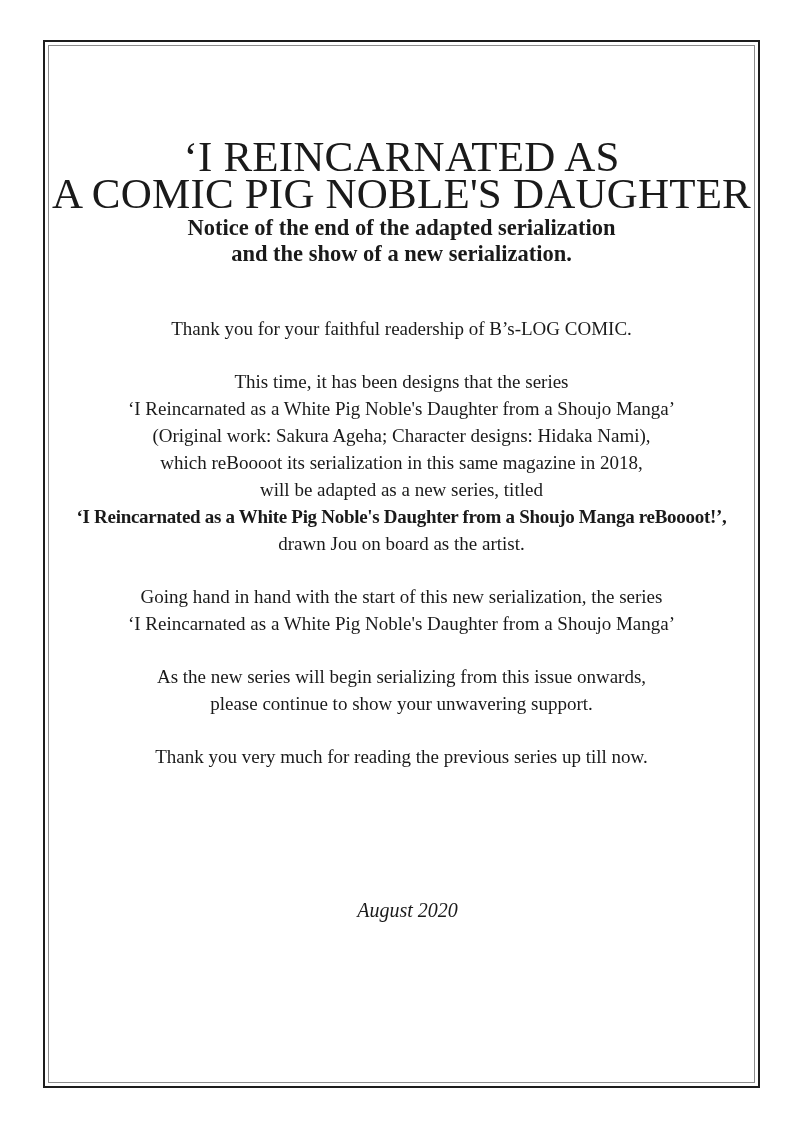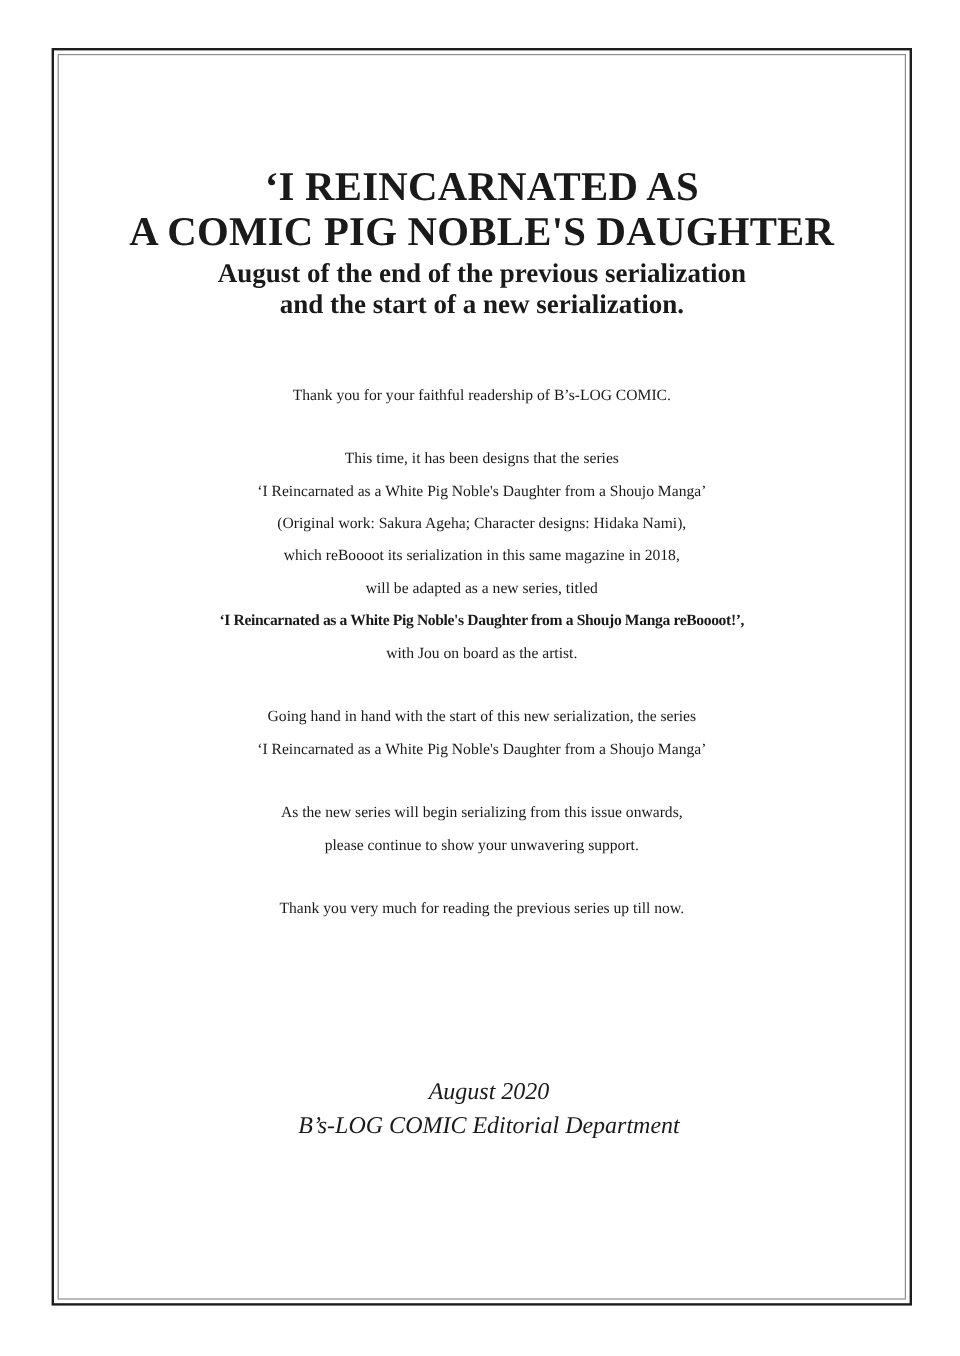--- a/index.html
+++ b/index.html
@@ -32,36 +32,36 @@
   }
   .content {
     position: absolute;
     inset: 0;
     text-align: center;
     color: #1a1a1a;
     font-family: "Liberation Serif", "DejaVu Serif", serif;
   }
   .title {
     margin: 96px 0 0 0;
-    font-size: 34px;
+    font-size: 43px;
     line-height: 37px;
-    font-weight: 700;
+    font-weight: 400;
     letter-spacing: 0.2px;
   }
   .title .tline { display: block; }
   .subtitle {
     margin: 3px 0 0 0;
     font-size: 22.5px;
     line-height: 26px;
     font-weight: 700;
   }
   .subtitle .sline { display: block; }
   .para {
     margin: 26px 0 0 0;
-    font-size: 13px;
+    font-size: 19px;
     line-height: 27px;
     font-weight: 400;
   }
   .para.first { margin-top: 48px; }
   .para .line { display: block; }
   .para .line.bold {
     font-weight: 700;
     letter-spacing: -0.3px;
     white-space: nowrap;
   }
@@ -79,52 +79,51 @@
 <div class="page">
   <div class="frame">
     <div class="content">
 
       <h1 class="title">
         <span class="tline">‘I REINCARNATED AS</span>
         <span class="tline">A COMIC PIG NOBLE'S DAUGHTER</span>
       </h1>
 
       <h2 class="subtitle">
-        <span class="sline">August of the end of the previous serialization</span>
-        <span class="sline">and the start of a new serialization.</span>
+        <span class="sline">Notice of the end of the adapted serialization</span>
+        <span class="sline">and the show of a new serialization.</span>
       </h2>
 
       <p class="para first">
         <span class="line">Thank you for your faithful readership of B’s-LOG COMIC.</span>
       </p>
 
       <p class="para">
         <span class="line">This time, it has been designs that the series</span>
         <span class="line">‘I Reincarnated as a White Pig Noble's Daughter from a Shoujo Manga’</span>
         <span class="line">(Original work: Sakura Ageha; Character designs: Hidaka Nami),</span>
         <span class="line">which reBoooot its serialization in this same magazine in 2018,</span>
         <span class="line">will be adapted as a new series, titled</span>
         <span class="line bold">‘I Reincarnated as a White Pig Noble's Daughter from a Shoujo Manga reBoooot!’,</span>
-        <span class="line">with Jou on board as the artist.</span>
+        <span class="line">drawn Jou on board as the artist.</span>
       </p>
 
       <p class="para">
         <span class="line">Going hand in hand with the start of this new serialization, the series</span>
         <span class="line">‘I Reincarnated as a White Pig Noble's Daughter from a Shoujo Manga’</span>
       </p>
 
       <p class="para">
         <span class="line">As the new series will begin serializing from this issue onwards,</span>
         <span class="line">please continue to show your unwavering support.</span>
       </p>
 
       <p class="para">
         <span class="line">Thank you very much for reading the previous series up till now.</span>
       </p>
 
       <div class="signature">
         <span class="fline">August 2020</span>
-        <span class="fline">B’s-LOG COMIC Editorial Department</span>
       </div>
 
     </div>
   </div>
 </div>
 
 </body></html>

